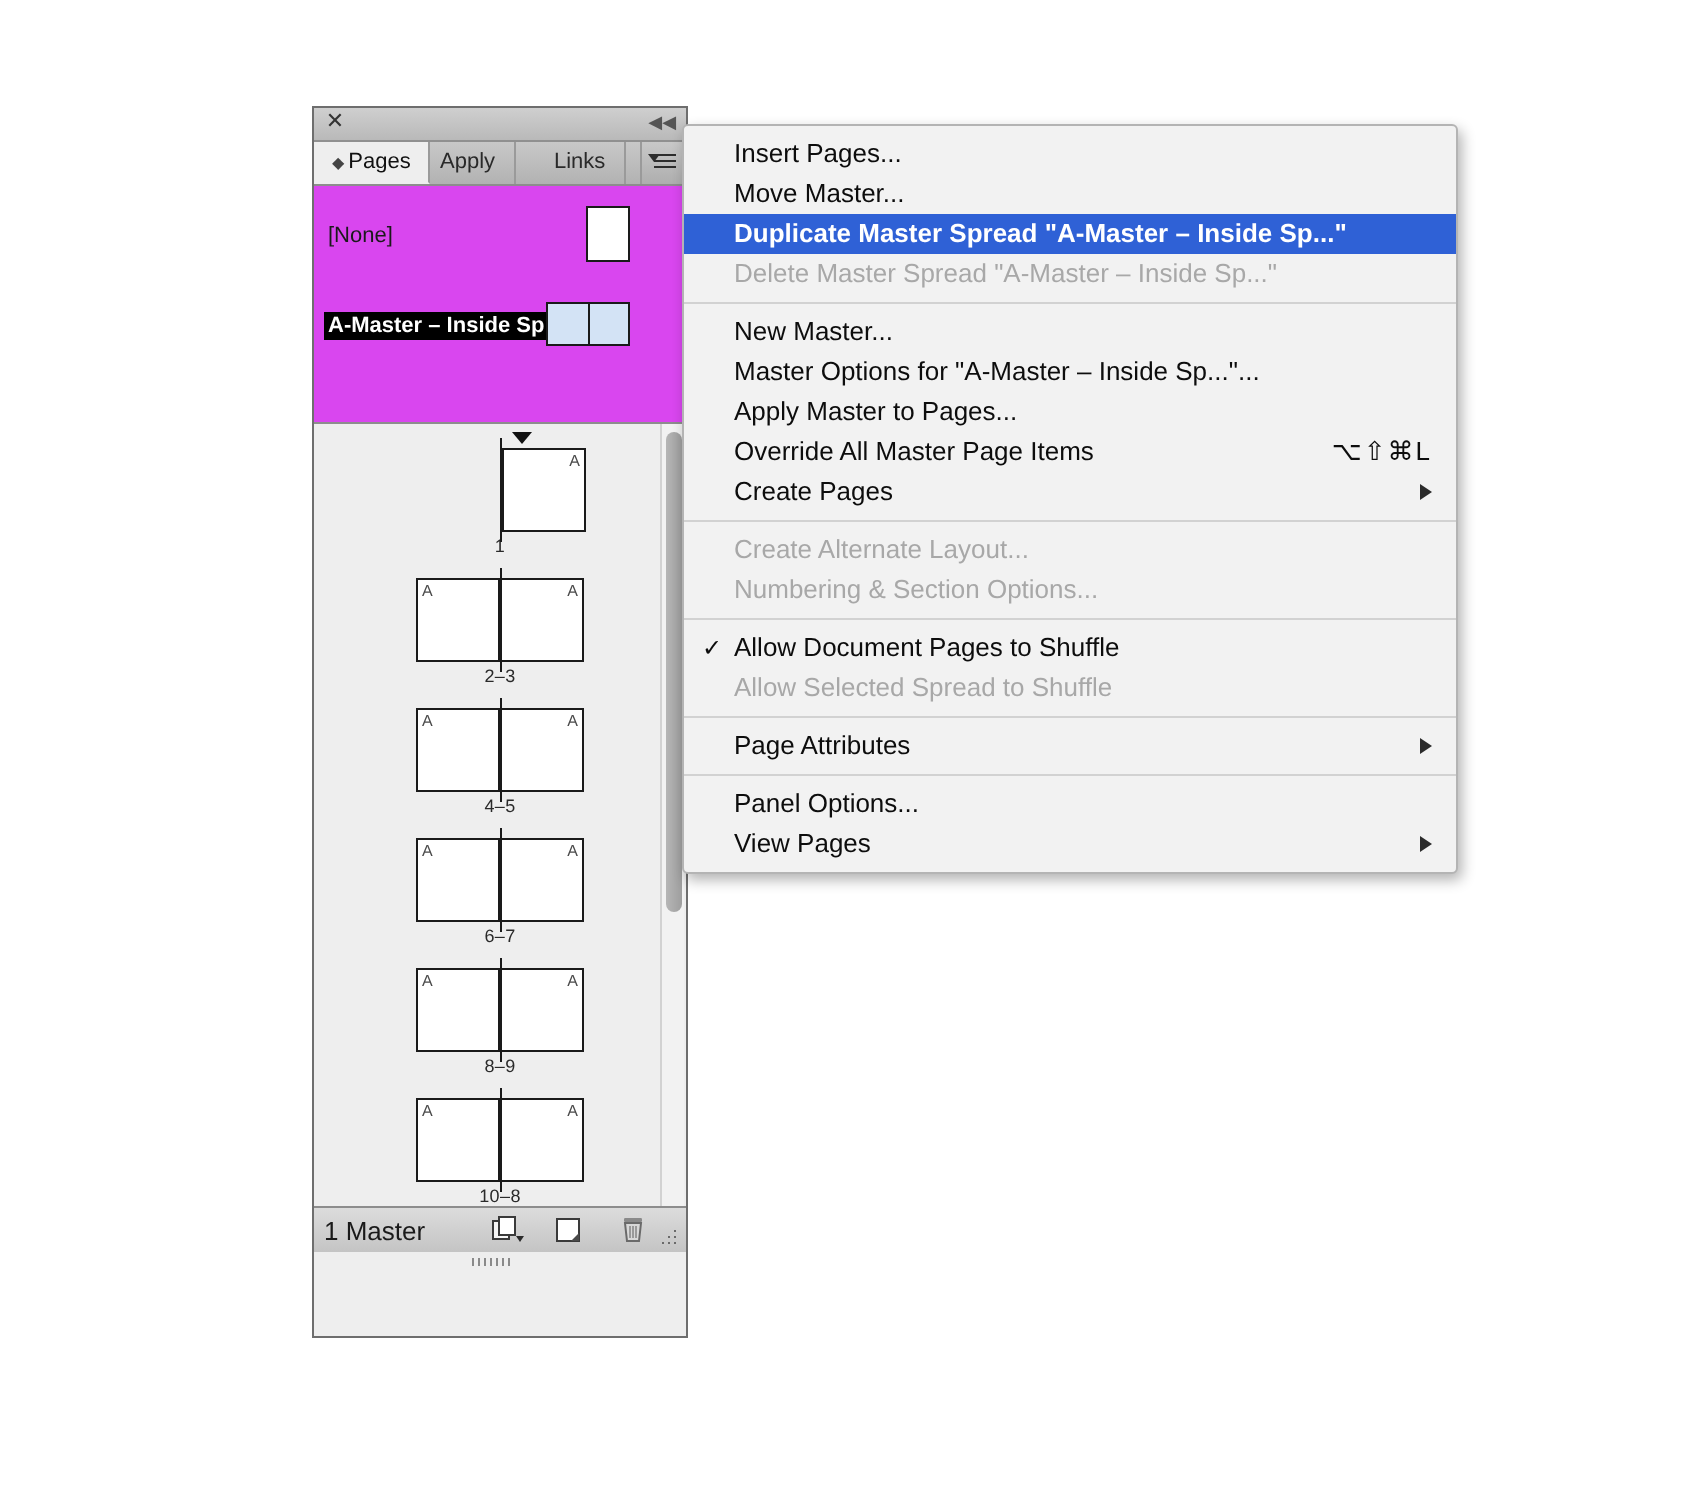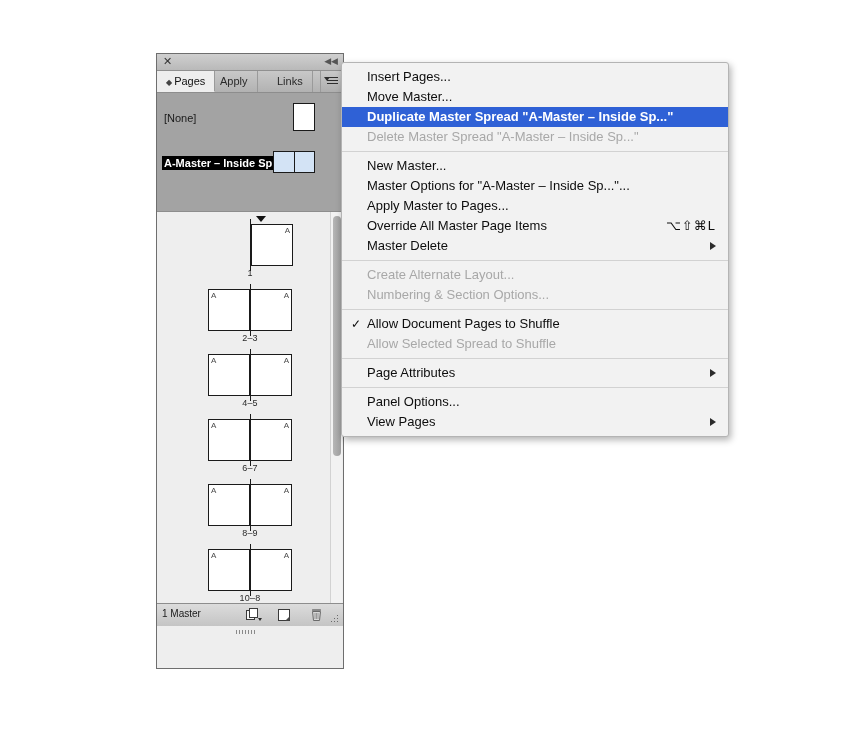--- a/index.html
+++ b/index.html
@@ -77,21 +77,21 @@
     width: 0; height: 0;
     border-left: 3px solid transparent;
     border-right: 3px solid transparent;
     border-top: 4px solid #2d2d2d;
   }
 
   
   .master-area {
     position: relative;
     height: 118px;
-    background: #a3a3a3;
+    background: #d946ef;
     border-bottom: 1px solid #8d8d8d;
   }
   .master-row { position: absolute; left: 0; width: 100%; height: 30px; }
   .master-label {
     position: absolute; left: 5px;
     font-size: 11px; color: #1a1a1a;
     line-height: 14px; padding: 0 2px;
     white-space: nowrap;
   }
   .master-label.selected {
@@ -175,21 +175,21 @@
   }
 
   
   .panel-footer {
     position: relative;
     height: 22px;
     background: linear-gradient(to bottom, #dcdcdc 0%, #c4c4c4 100%);
   }
   .footer-count {
     position: absolute; left: 5px; top: 4px;
-    font-size: 10px; color: #1a1a1a;
+    font-size: 13px; color: #1a1a1a;
   }
   .footer-icon { position: absolute; top: 3px; width: 17px; height: 16px; }
   .grip {
     position: absolute; right: 3px; bottom: 2px;
     width: 9px; height: 9px;
   }
   .grip i {
     position: absolute; width: 1px; height: 1px; background: #6a6a6a;
   }
   .panel-resize {
@@ -444,21 +444,21 @@
       <span>Master Options for "A-Master – Inside Sp..."...</span>
     </div>
     <div class="mi">
       <span>Apply Master to Pages...</span>
     </div>
     <div class="mi">
       <span>Override All Master Page Items</span>
       <span class="shortcut">⌥⇧⌘L</span>
     </div>
     <div class="mi">
-      <span>Master Delete</span>
+      <span>Create Pages</span>
       <span class="submenu-arrow"></span>
     </div>
 
     <div class="menu-sep"></div>
 
     <div class="mi disabled">
       <span>Create Alternate Layout...</span>
     </div>
     <div class="mi disabled">
       <span>Numbering &amp; Section Options...</span>

